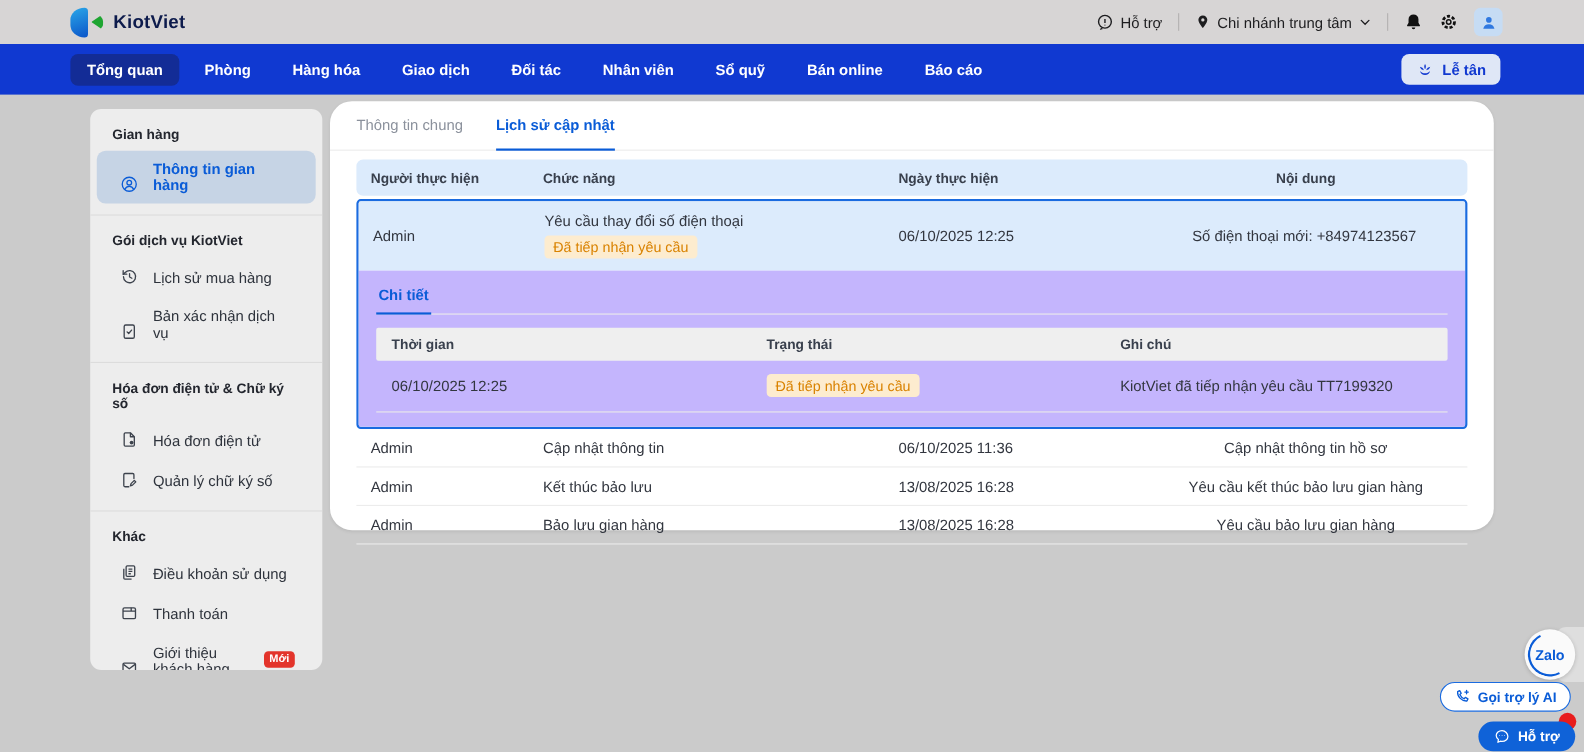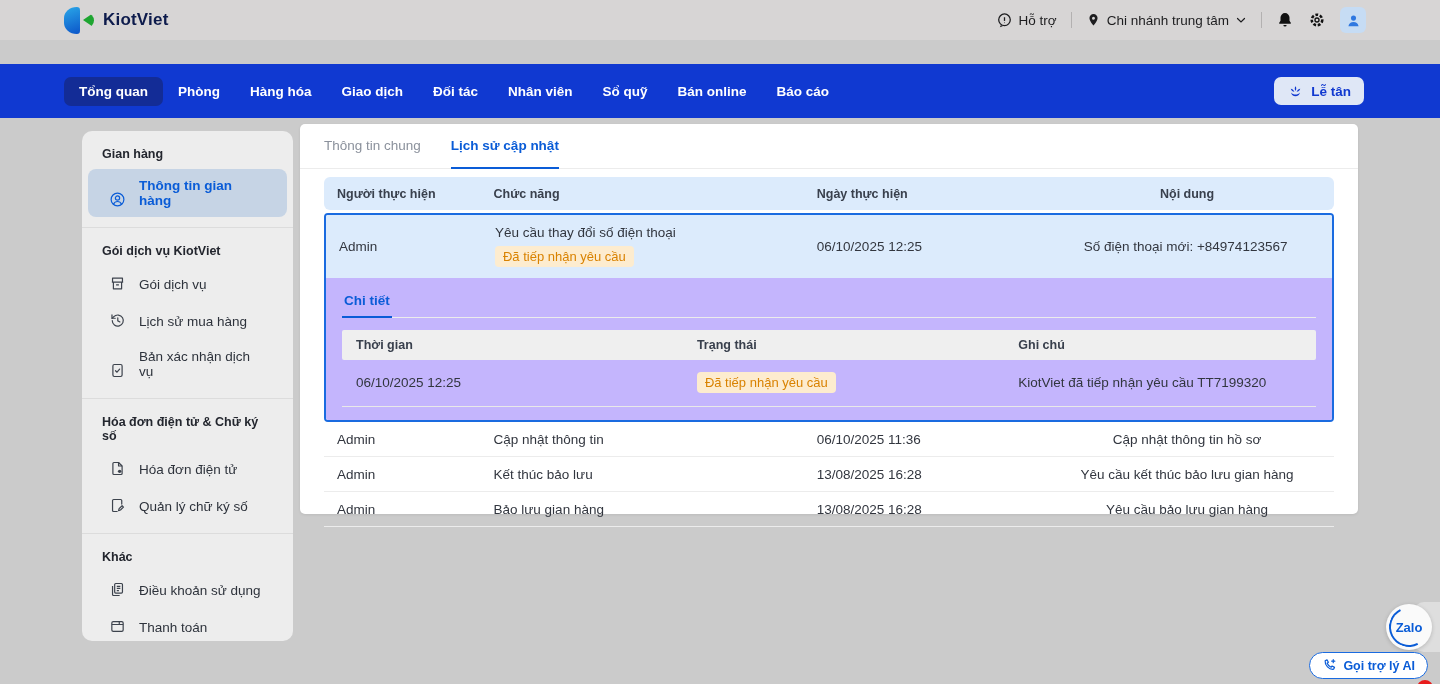--- a/index.html
+++ b/index.html
@@ -19,22 +19,22 @@
     clip-path:polygon(0 50%, 100% 0, 100% 100%); }
   .logo-text { font-size:17px; font-weight:700; color:#0d1b4c; letter-spacing:.2px; }
   .topbar-right { margin-left:auto; display:flex; align-items:center; gap:14px;
     font-size:13.5px; color:#1d1d1f; }
   .tb-item { display:flex; align-items:center; gap:6px; cursor:pointer; }
   .tb-sep { width:1px; height:16px; background:#b3b1b1; }
   .avatar { width:26px; height:26px; border-radius:6px; background:#c6dcf4;
     display:flex; align-items:center; justify-content:center; }
 
   
-  .nav { height:54px; background:#1039d1; display:flex; align-items:center;
-    padding:0 76px 0 64px; gap:0;margin-top:24px; }
+  .nav { height:46px; background:#1039d1; display:flex; align-items:center;
+    padding:0 76px 0 64px; gap:8px; }
   .nav-tab { color:#fff; font-size:13.5px; font-weight:600; padding:7px 15px;
     border-radius:7px; cursor:pointer; white-space:nowrap; }
   .nav-tab.active { background:#132c96; }
   .reception-btn { margin-left:auto; display:flex; align-items:center; gap:7px;
     background:#dfe7f6; color:#1139d0; font-size:13.5px; font-weight:700;
     height:28px; padding:0 13px; border-radius:7px; border:none; cursor:pointer; }
 
   
   .page { position:relative; height:602px; }
 
@@ -47,21 +47,21 @@
   .sb-item { display:flex; align-items:flex-end; gap:13px; margin:2px 6px;
     padding:9px 21px; border-radius:8px; font-size:13.5px; color:#2e333c; cursor:pointer; }
   .sb-item .ic { color:#3d434d; flex:0 0 auto; }
   .sb-item.active { background:#c6d4e5; color:#0a5cd7; font-weight:700; }
   .sb-item.active .ic { color:#0a5cd7; }
   .new-badge { background:#e3342b; color:#fff; font-size:10px; font-weight:700;
     padding:2px 5px; border-radius:4px; position:relative; top:-9px; left:2px; }
 
   
   .card { position:absolute; left:300px; top:6px; width:1058px; height:390px;
-    background:#fff; border-radius:5px; box-shadow:0 1px 3px rgba(0,0,0,.08); }
+    background:#fff; border-radius:20px; box-shadow:0 1px 3px rgba(0,0,0,.08); }
   .card-tabs { display:flex; gap:30px; padding:0 24px; height:45px;
     border-bottom:1px solid #ececec; }
   .ctab { font-size:13.5px; color:#8b919c; display:flex; align-items:center;
     cursor:pointer; border-bottom:2px solid transparent; margin-bottom:-1px; }
   .ctab.active { color:#0a5cd7; font-weight:700; border-bottom-color:#0a5cd7; }
   .table-wrap { padding:8px 24px 0; }
   .grid4 { display:grid; grid-template-columns:15.5% 32% 24% 28.5%; }
   .thead { background:#dcebfc; height:33px; align-items:center; border-radius:6px;
     font-size:12.5px; font-weight:700; color:#39404d; }
   .thead > div, .cell { padding-left:13px; }
@@ -200,28 +200,20 @@
             <circle cx="12" cy="12" r="9"></circle>
               <circle cx="12" cy="10" r="3"></circle>
             <path d="M6.3 18.6c1.2-2.6 3.2-3.8 5.7-3.8s4.5 1.2 5.7 3.8"></path>
           </svg>
         </span>
         <span>Thông tin gian hàng</span>
       </div>
     </div>
     <div class="sb-section">
       <div class="sb-title">Gói dịch vụ KiotViet</div>
-      <div class="sb-item">
-        <span class="ic">
-          <svg width="17" height="17" viewBox="0 0 24 24" fill="none" stroke="currentColor" stroke-width="1.7" stroke-linejoin="round">
-            <path d="M4 10h16M5 10V4.5h14V10M6.2 10v9.5h11.6V10M10 14h4"></path>
-          </svg>
-        </span>
-        <span>Gói dịch vụ</span>
-      </div>
       <div class="sb-item">
         <span class="ic">
           <svg width="17" height="17" viewBox="0 0 24 24" fill="none" stroke="currentColor" stroke-width="1.7" stroke-linecap="round">
             <path d="M4.6 12a7.8 7.8 0 1 0 2.2-5.4L4.4 9"></path>
             <path d="M4.2 4.2v4.6h4.6"></path>
             <path d="M12.4 8.2v4.2l3 1.7"></path>
           </svg>
         </span>
         <span>Lịch sử mua hàng</span>
       </div>

